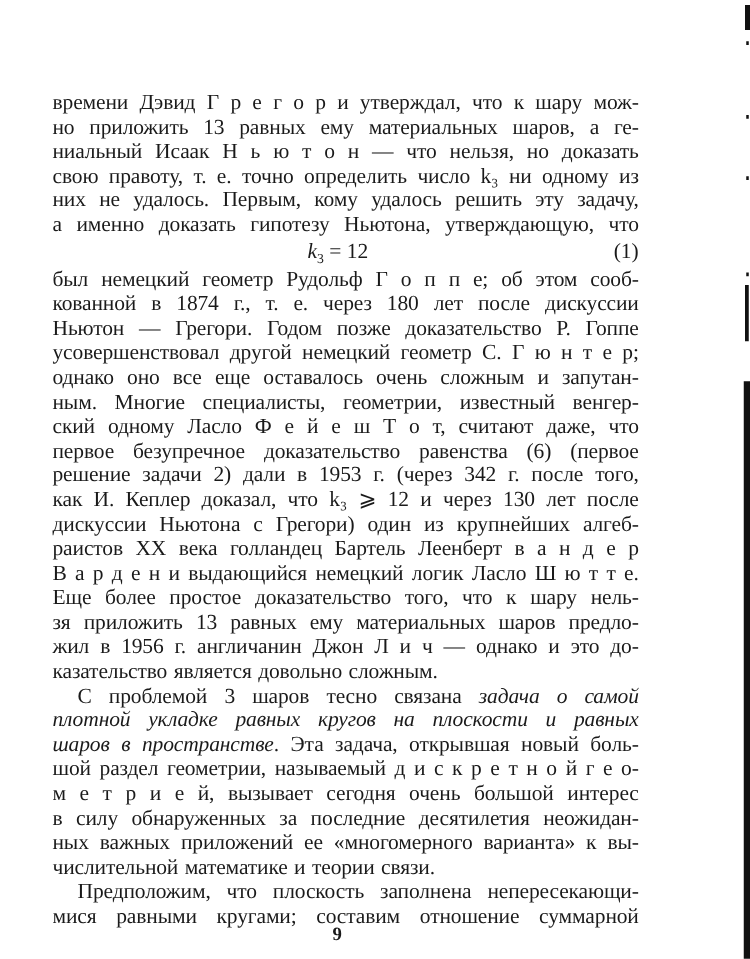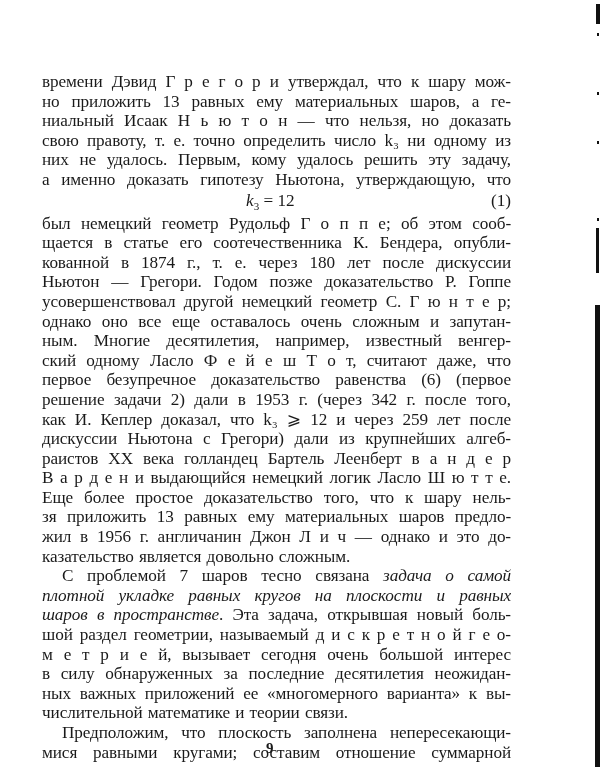--- a/index.html
+++ b/index.html
@@ -47,39 +47,38 @@
   <span class="line">свою правоту, т. е. точно определить число k₃ ни одному из</span>
   <span class="line">них не удалось. Первым, кому удалось решить эту задачу,</span>
   <span class="line">а именно доказать гипотезу Ньютона, утверждающую, что</span>
 
   <div class="formula-line">
     <span class="formula"><i>k</i><sub style="font-size:11px">3</sub><span> = 12</span></span>
     <span class="eqnum">(1)</span>
   </div>
 
   <span class="line">был немецкий геометр Рудольф Г о п п е;  об этом сооб-</span>
-  <span class="line">щается в статье его соотечественника К. Бендера, опубли-</span>
   <span class="line">кованной в 1874 г., т. е. через 180 лет после дискуссии</span>
   <span class="line">Ньютон — Грегори. Годом позже доказательство Р. Гоппе</span>
   <span class="line">усовершенствовал другой немецкий геометр С. Г ю н т е р;</span>
   <span class="line">однако оно все еще оставалось очень сложным и запутан-</span>
-  <span class="line">ным. Многие десятилетия, например, известный венгер-</span>
+  <span class="line">ным. Многие специалисты, геометрии, известный венгер-</span>
   <span class="line">ский одному Ласло Ф е й е ш  Т о т,  считают даже, что</span>
   <span class="line">первое безупречное доказательство равенства (6) (первое</span>
   <span class="line">решение задачи 2) дали в 1953 г. (через 342 г. после того,</span>
-  <span class="line">как И. Кеплер доказал, что k₃ ⩾ 12 и через 259 лет после</span>
-  <span class="line">дискуссии Ньютона с Грегори) дали из крупнейших алгеб-</span>
+  <span class="line">как И. Кеплер доказал, что k₃ ⩾ 12 и через 130 лет после</span>
+  <span class="line">дискуссии Ньютона с Грегори) один из крупнейших алгеб-</span>
   <span class="line">раистов XX века голландец Бартель Леенберт в а н  д е р</span>
   <span class="line">В а р д е н  и выдающийся немецкий логик Ласло Ш ю т т е.</span>
   <span class="line">Еще более простое доказательство того, что к шару нель-</span>
   <span class="line">зя приложить 13 равных ему материальных шаров предло-</span>
   <span class="line">жил в 1956 г. англичанин Джон  Л и ч — однако и это до-</span>
   <span class="line last">казательство является довольно сложным.</span>
 
-  <span class="line indent"><span>С проблемой 7 шаров тесно связана </span><span class="it">задача о самой</span></span>
+  <span class="line indent"><span>С проблемой 3 шаров тесно связана </span><span class="it">задача о самой</span></span>
   <span class="line it">плотной укладке равных кругов на плоскости и равных</span>
   <span class="line"><span class="it">шаров в пространстве</span><span>. Эта задача, открывшая новый боль-</span></span>
   <span class="line">шой раздел геометрии, называемый д и с к р е т н о й  г е о-</span>
   <span class="line">м е т р и е й,  вызывает сегодня очень большой интерес</span>
   <span class="line">в силу обнаруженных за последние десятилетия неожидан-</span>
   <span class="line">ных важных приложений ее «многомерного варианта» к вы-</span>
   <span class="line last">числительной математике и теории связи.</span>
 
   <span class="line indent">Предположим, что плоскость заполнена непересекающи-</span>
   <span class="line">мися равными кругами; составим отношение суммарной</span>

